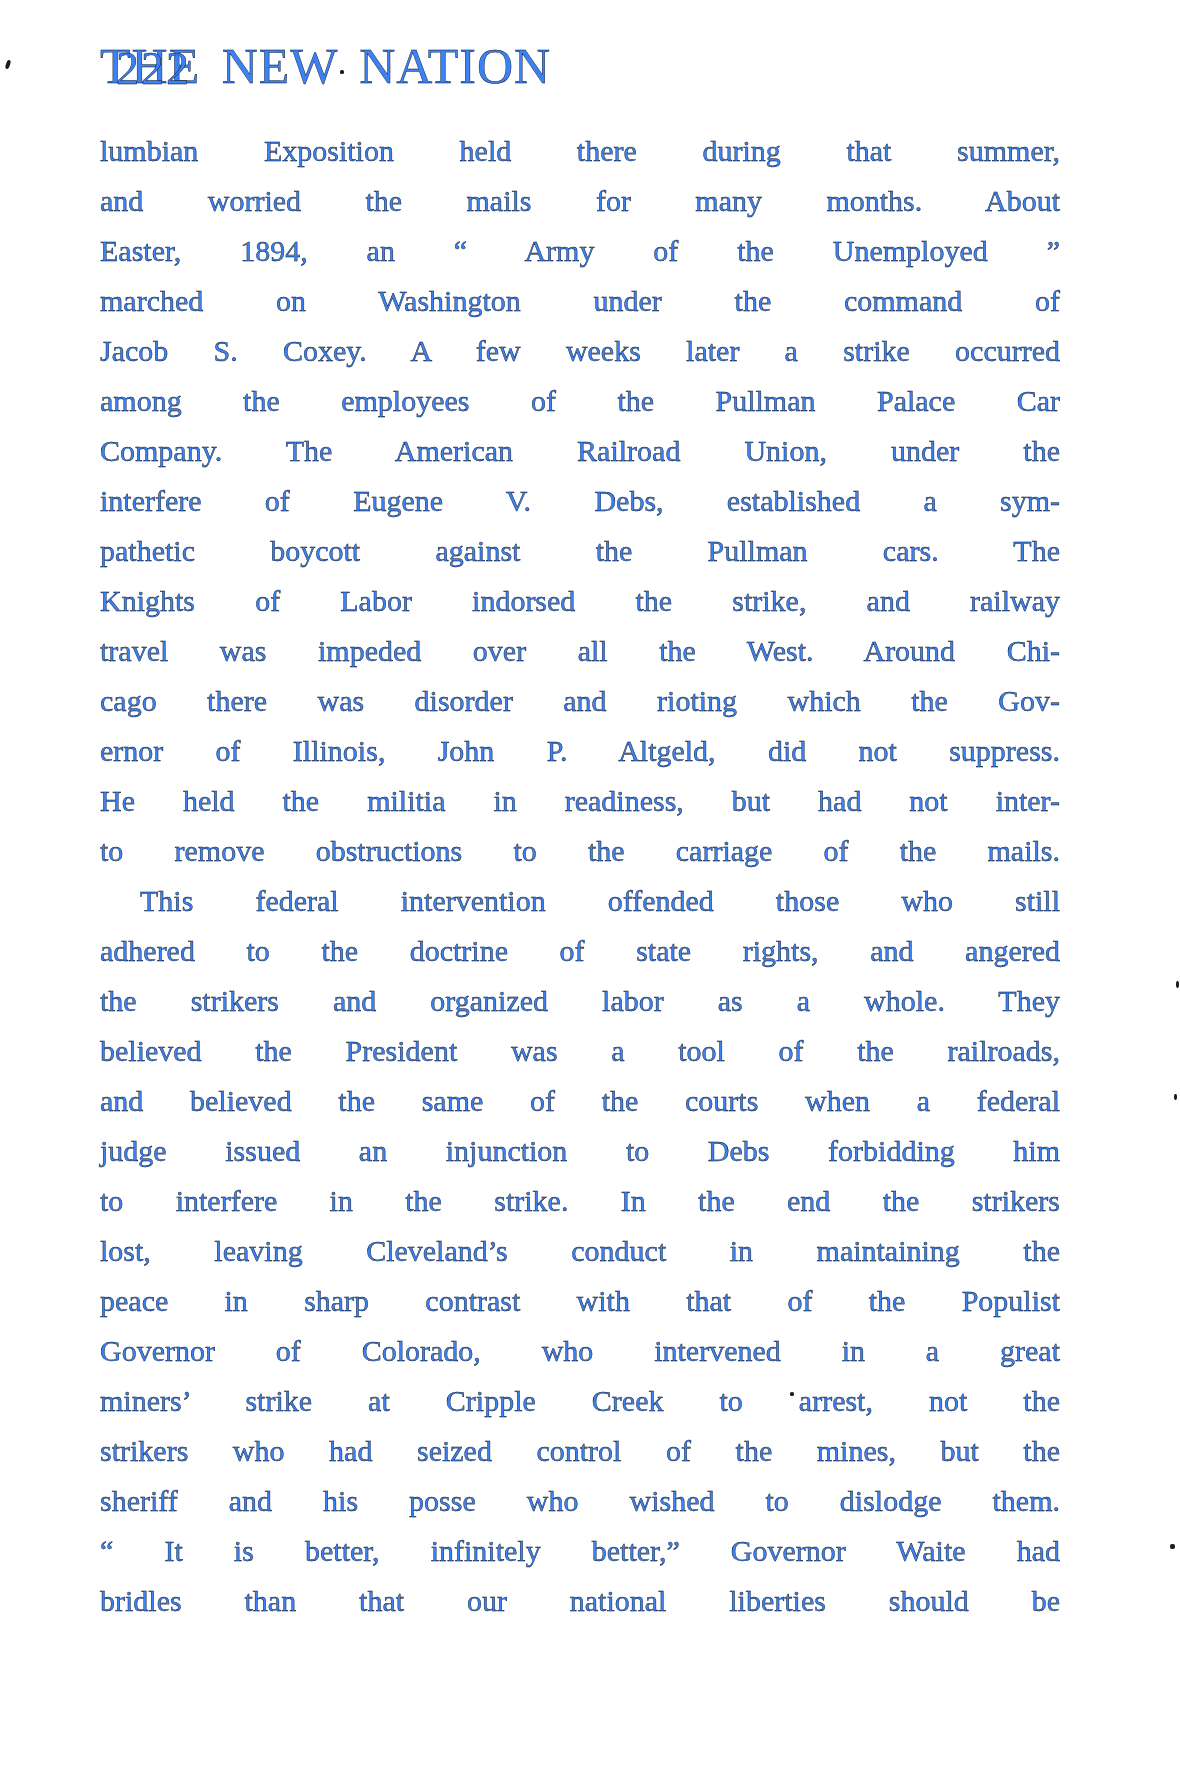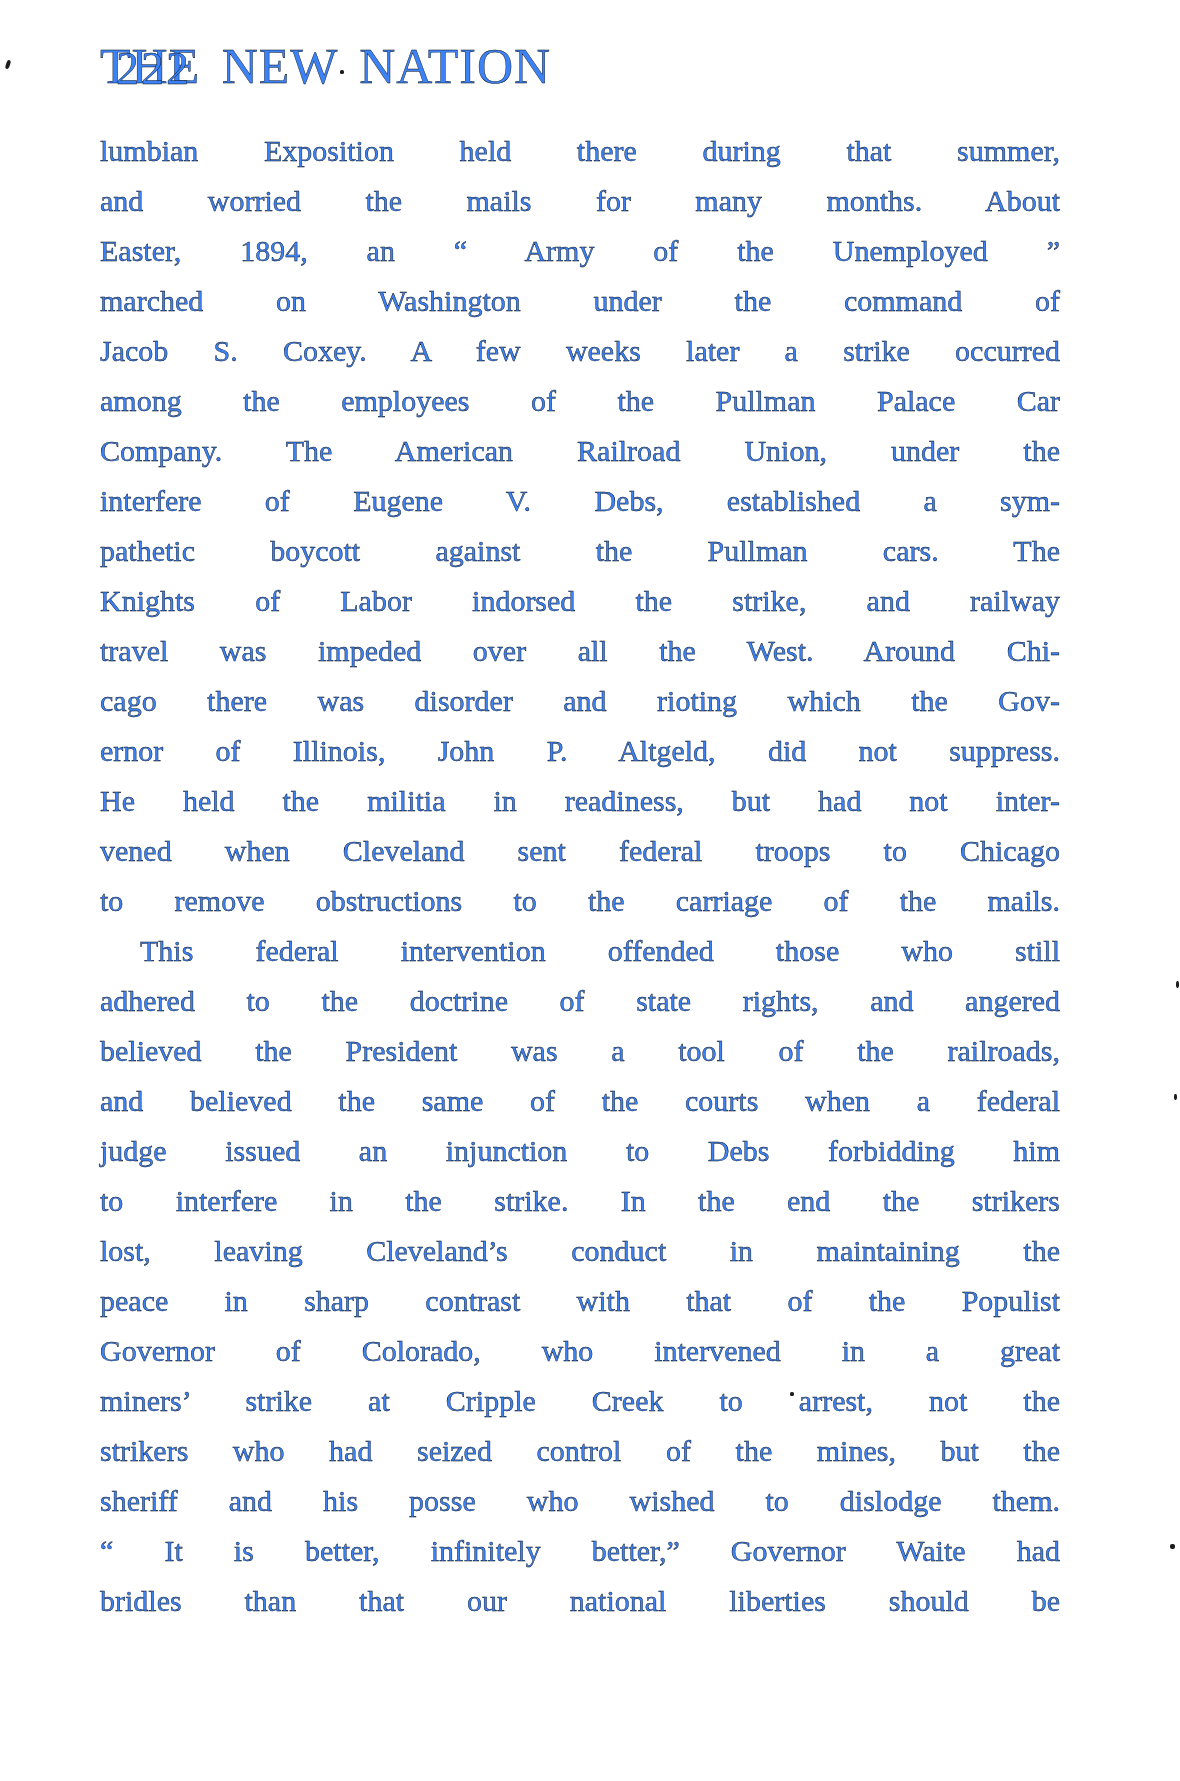--- a/index.html
+++ b/index.html
@@ -89,24 +89,24 @@
       <div class="line">Jacob S. Coxey. A few weeks later a strike occurred</div>
       <div class="line">among the employees of the Pullman Palace Car</div>
       <div class="line">Company. The American Railroad Union, under the</div>
       <div class="line">interfere of Eugene V. Debs, established a sym-</div>
       <div class="line">pathetic boycott against the Pullman cars. The</div>
       <div class="line">Knights of Labor indorsed the strike, and railway</div>
       <div class="line">travel was impeded over all the West. Around Chi-</div>
       <div class="line">cago there was disorder and rioting which the Gov-</div>
       <div class="line">ernor of Illinois, John P. Altgeld, did not suppress.</div>
       <div class="line">He held the militia in readiness, but had not inter-</div>
-      <div class="line">vened when Cleveland sent federal troops to Chicago</div>
       <div class="line">to remove obstructions to the carriage of the mails.</div>
       <div class="line indent">This federal intervention offended those who still</div>
       <div class="line">adhered to the doctrine of state rights, and angered</div>
+      <div class="line">the strikers and organized labor as a whole. They</div>
       <div class="line">believed the President was a tool of the railroads,</div>
       <div class="line">and believed the same of the courts when a federal</div>
       <div class="line">judge issued an injunction to Debs forbidding him</div>
       <div class="line">to interfere in the strike. In the end the strikers</div>
       <div class="line">lost, leaving Cleveland’s conduct in maintaining the</div>
       <div class="line">peace in sharp contrast with that of the Populist</div>
       <div class="line">Governor of Colorado, who intervened in a great</div>
       <div class="line">miners’ strike at Cripple Creek to arrest, not the</div>
       <div class="line">strikers who had seized control of the mines, but the</div>
       <div class="line">sheriff and his posse who wished to dislodge them.</div>

